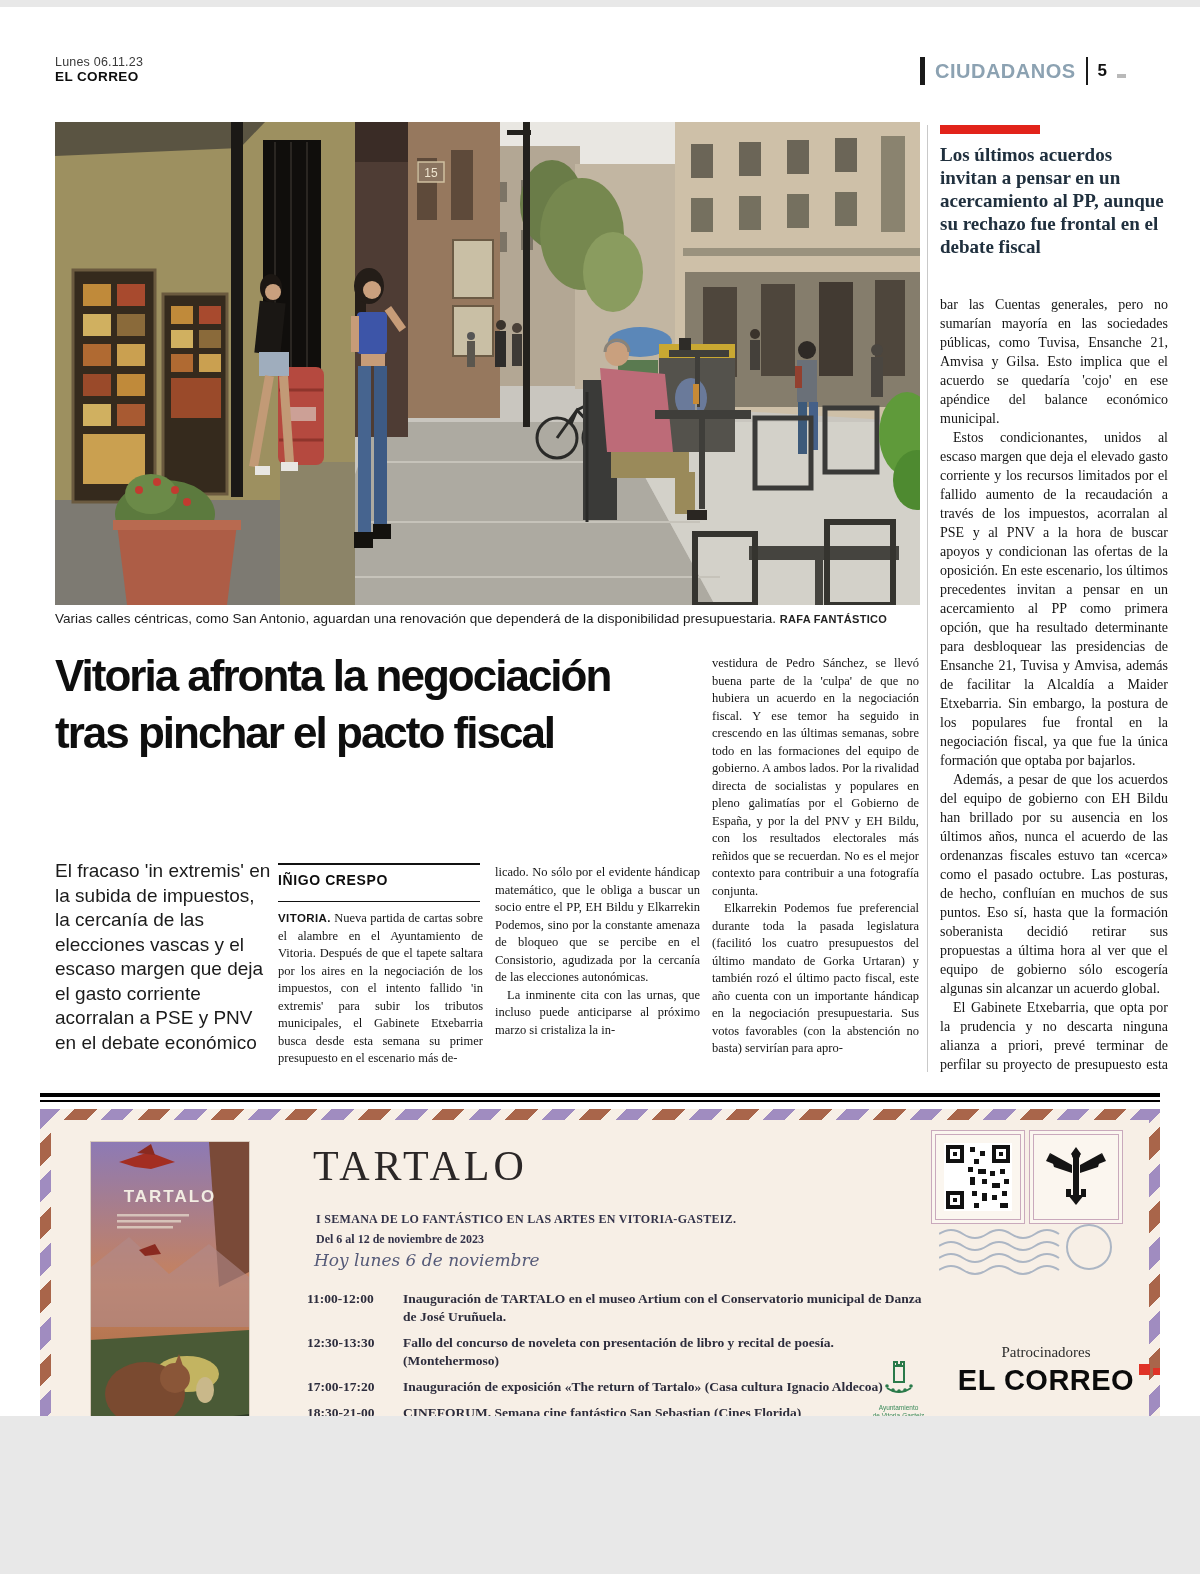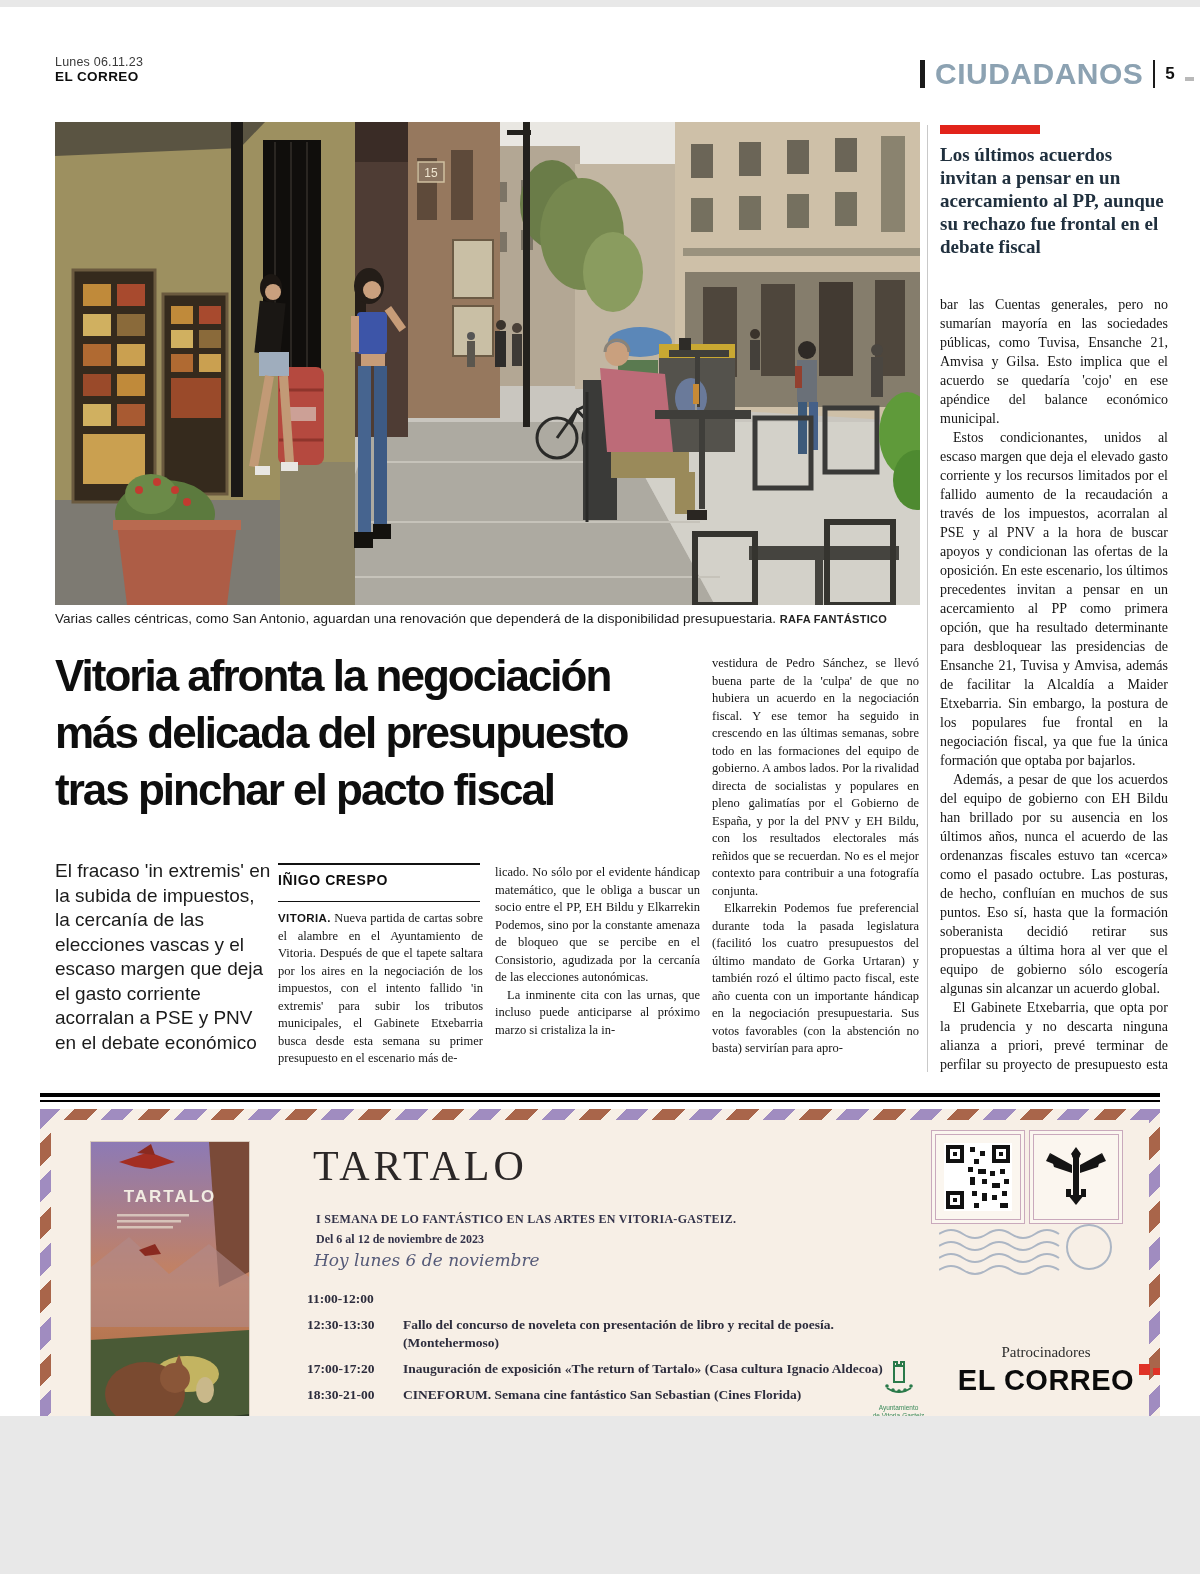--- a/index.html
+++ b/index.html
@@ -6,21 +6,21 @@
   #page{position:relative;width:1200px;height:1409px;background:#ffffff;margin:7px auto;
         font-family:"Liberation Sans",sans-serif;color:#111;overflow:hidden;}
   .abs{position:absolute;}
 
   
   .hdr-date{font-size:12.5px;color:#3a3a3a;letter-spacing:.2px;}
   .hdr-masthead{font-size:13.5px;font-weight:800;color:#0d0d0d;letter-spacing:.4px;}
   .hdr-right{display:flex;align-items:center;gap:10px;}
   .hdr-bar-thick{width:5px;height:28px;background:#1a1a1a;}
   .hdr-bar-thin{width:2px;height:28px;background:#1a1a1a;}
-  .hdr-section{font-size:30px;font-weight:800;letter-spacing:.5px;color:#8ca2b2;}
+  .hdr-section{font-size:20px;font-weight:800;letter-spacing:.5px;color:#8ca2b2;}
   .hdr-page{font-size:17px;font-weight:800;color:#111;}
   .hdr-dash{width:9px;height:4px;background:#b9b9b9;margin-top:10px;}
 
   
   .photo-frame{left:55px;top:115px;width:865px;height:483px;overflow:hidden;background:#c9c6bf;}
   .caption{left:55px;top:604px;width:865px;font-size:13.5px;color:#1c1c1c;}
   .caption .credit{font-size:11px;font-weight:800;color:#222;letter-spacing:.3px;}
 
   
   .col-rule{left:927px;top:118px;width:1px;height:947px;background:#c9c9c9;}
@@ -305,21 +305,20 @@
   <div class="abs pullquote">Los últimos acuerdos invitan a pensar en un acercamiento al PP, aunque su rechazo fue frontal en el debate fiscal</div>
   <div class="abs sidebar-body">
     <p>bar las Cuentas generales, pero no sumarían mayoría en las sociedades públicas, como Tuvisa, Ensanche 21, Amvisa y Gilsa. Esto implica que el acuerdo se quedaría 'cojo' en ese apéndice del balance económico municipal.</p>
     <p>Estos condicionantes, unidos al escaso margen que deja el elevado gasto corriente y los recursos limitados por el fallido aumento de la recaudación a través de los impuestos, acorralan al PSE y al PNV a la hora de buscar apoyos y condicionan las ofertas de la oposición. En este escenario, los últimos precedentes invitan a pensar en un acercamiento al PP como primera opción, que ha resultado determinante para desbloquear las presidencias de Ensanche 21, Tuvisa y Amvisa, además de facilitar la Alcaldía a Maider Etxebarria. Sin embargo, la postura de los populares fue frontal en la negociación fiscal, ya que fue la única formación que optaba por bajarlos.</p>
     <p>Además, a pesar de que los acuerdos del equipo de gobierno con EH Bildu han brillado por su ausencia en los últimos años, nunca el acuerdo de las ordenanzas fiscales estuvo tan «cerca» como el pasado octubre. Las posturas, de hecho, confluían en muchos de sus puntos. Eso sí, hasta que la formación soberanista decidió retirar sus propuestas a última hora al ver que el equipo de gobierno sólo escogería algunas sin alcanzar un acuerdo global.</p>
     <p>El Gabinete Etxebarria, que opta por la prudencia y no descarta ninguna alianza a priori, prevé terminar de perfilar su proyecto de presupuesto esta semana junto con el PNV, antes de hacérselo llegar a los tres grupos de la oposición.</p>
   </div>
 
   <div class="abs headline">
     <div>Vitoria afronta la negociación</div>
-    <div>más delicada del presupuesto</div>
     <div>tras pinchar el pacto fiscal</div>
   </div>
 
   <div class="abs standfirst">El fracaso 'in extremis' en la subida de impuestos, la cercanía de las elecciones vascas y el escaso margen que deja el gasto corriente acorralan a PSE y PNV en el debate económico</div>
 
   <div class="abs byline-block">
     <div class="byline-name">IÑIGO CRESPO</div>
   </div>
 
   <div class="abs bodycol col1">
@@ -380,20 +379,21 @@
       <div class="abs ad-url">www.tartalogasteiz.com</div>
 
       <div class="abs ad-title">TARTALO</div>
       <div class="abs ad-sub">I SEMANA DE LO FANTÁSTICO EN LAS ARTES EN VITORIA-GASTEIZ.</div>
       <div class="abs ad-dates">Del 6 al 12 de noviembre de 2023</div>
       <div class="abs ad-today">Hoy lunes 6 de noviembre</div>
 
       <div class="abs sched">
         <div class="sched-row">
           <div class="sched-time">11:00-12:00</div>
+          <div class="sched-desc">Inauguración de TARTALO en el museo Artium con el Conservatorio municipal de Danza de José Uruñuela.</div>
         </div>
         <div class="sched-row">
           <div class="sched-time">12:30-13:30</div>
           <div class="sched-desc">Fallo del concurso de noveleta con presentación de libro y recital de poesía. (Montehermoso)</div>
         </div>
         <div class="sched-row">
           <div class="sched-time">17:00-17:20</div>
           <div class="sched-desc">Inauguración de exposición «The return of Tartalo» (Casa cultura Ignacio Aldecoa)</div>
         </div>
         <div class="sched-row">

